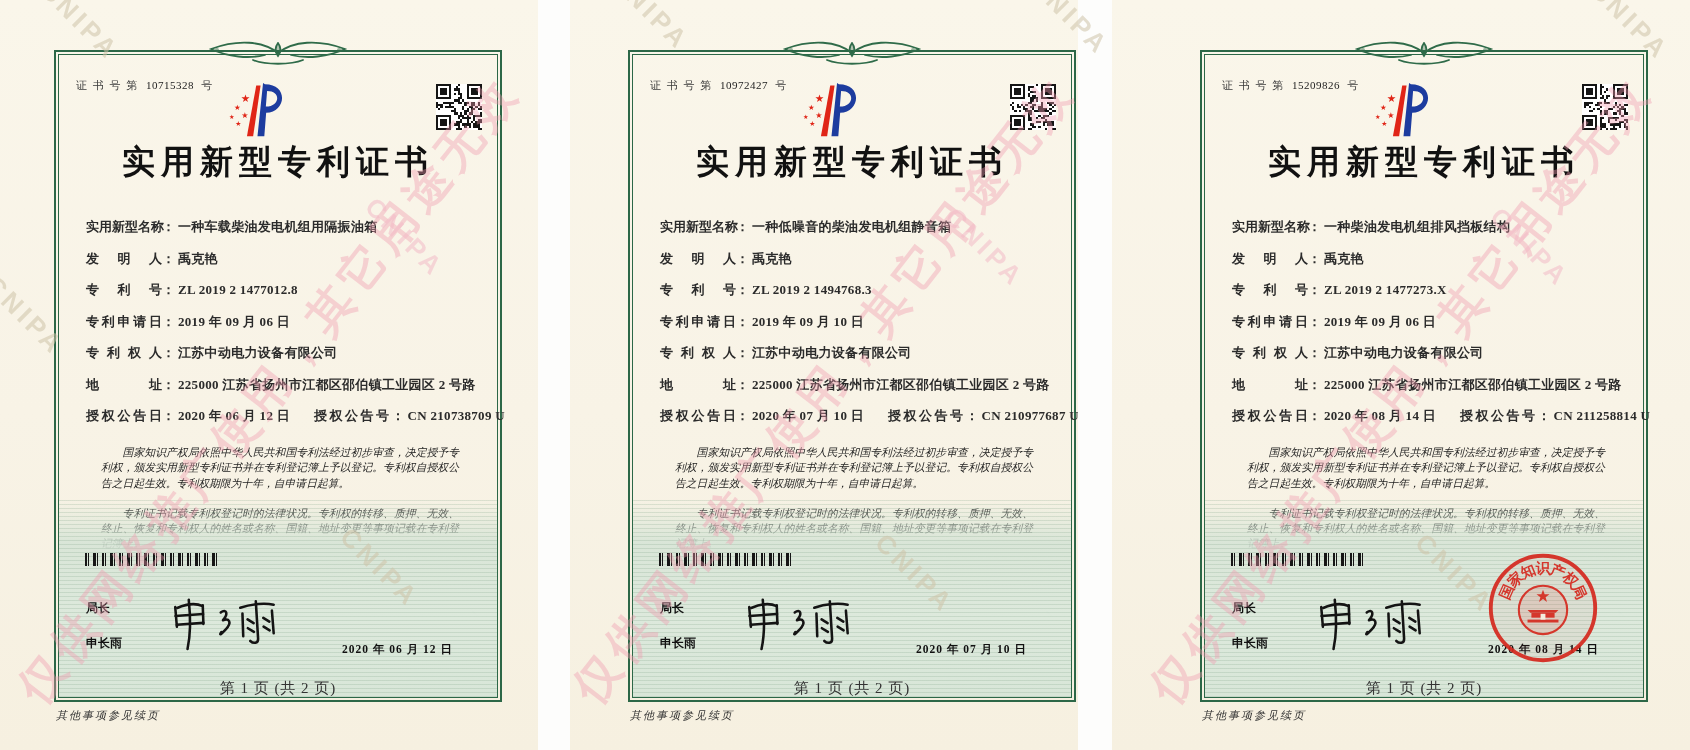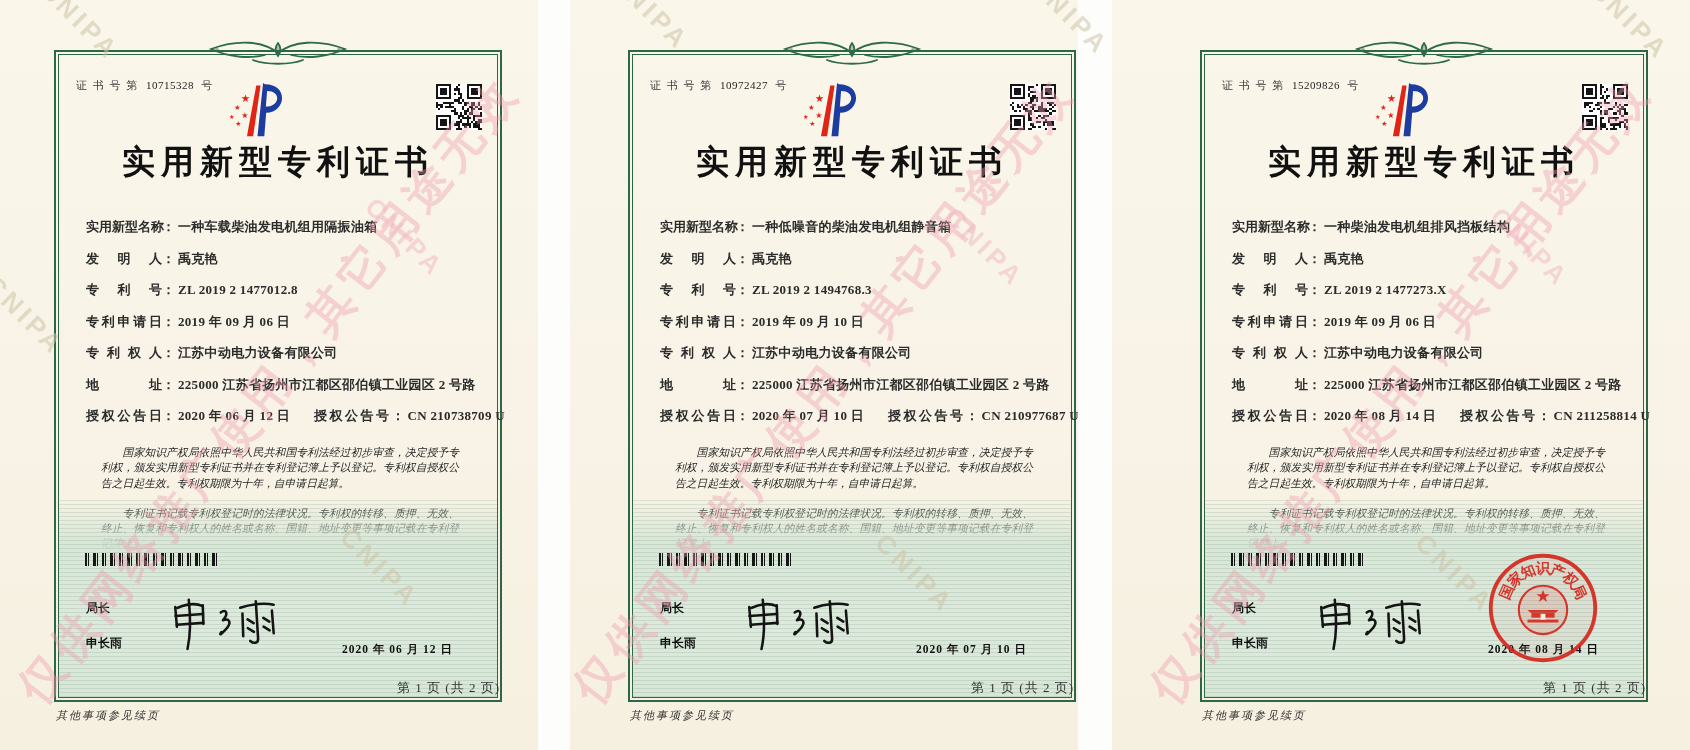--- a/index.html
+++ b/index.html
@@ -47,21 +47,21 @@
           linear-gradient(180deg, rgba(223,234,222,0) 0%, rgba(214,228,214,.9) 22%, #dde9dc 60%, #d8e6d8 100%);}
   .barcode{position:absolute;left:29px;top:501px;width:136px;height:13px;
         background:repeating-linear-gradient(90deg,#161616 0 2px,rgba(0,0,0,0) 2px 3px,
           #161616 3px 4px,rgba(0,0,0,0) 4px 8px,#161616 8px 11px,rgba(0,0,0,0) 11px 12px,
           #161616 12px 13px,rgba(0,0,0,0) 13px 17px);}
   .officer{position:absolute;left:30px;top:548px;font-family:"Liberation Sans","DejaVu Sans",sans-serif;
            font-size:12px;font-weight:700;color:#111;}
   .officer .nm{margin-top:18px;}
   .sig{position:absolute;left:108px;top:540px;width:128px;height:62px;transform:rotate(-2deg);}
   .issue-date{position:absolute;left:286px;top:590px;font-size:11.5px;letter-spacing:1px;color:#111;font-weight:600;}
-  .page-no{position:absolute;left:0;top:627px;width:100%;text-align:right;font-size:13px;
+  .page-no{position:absolute;left:0;top:627px;width:100%;text-align:center;font-size:15px;
            letter-spacing:1px;color:#333;}
   .foot-note{position:absolute;left:0;top:656px;width:100%;text-align:left;font-size:11px;
            font-style:italic;letter-spacing:2px;color:#333;}
   
   .seal{position:absolute;left:283px;top:498px;width:116px;height:116px;z-index:6;opacity:.92;}
   .seal-ch{font-size:15px;fill:#d5281e;font-weight:700;font-family:"Liberation Serif","DejaVu Serif",serif;}
   
   .big-wm{position:absolute;left:50%;top:390px;z-index:5;white-space:nowrap;
           transform:translate(-50%,-50%) rotate(-52deg);
           font-size:46px;font-weight:600;letter-spacing:6px;color:rgba(240,154,176,.40);}

